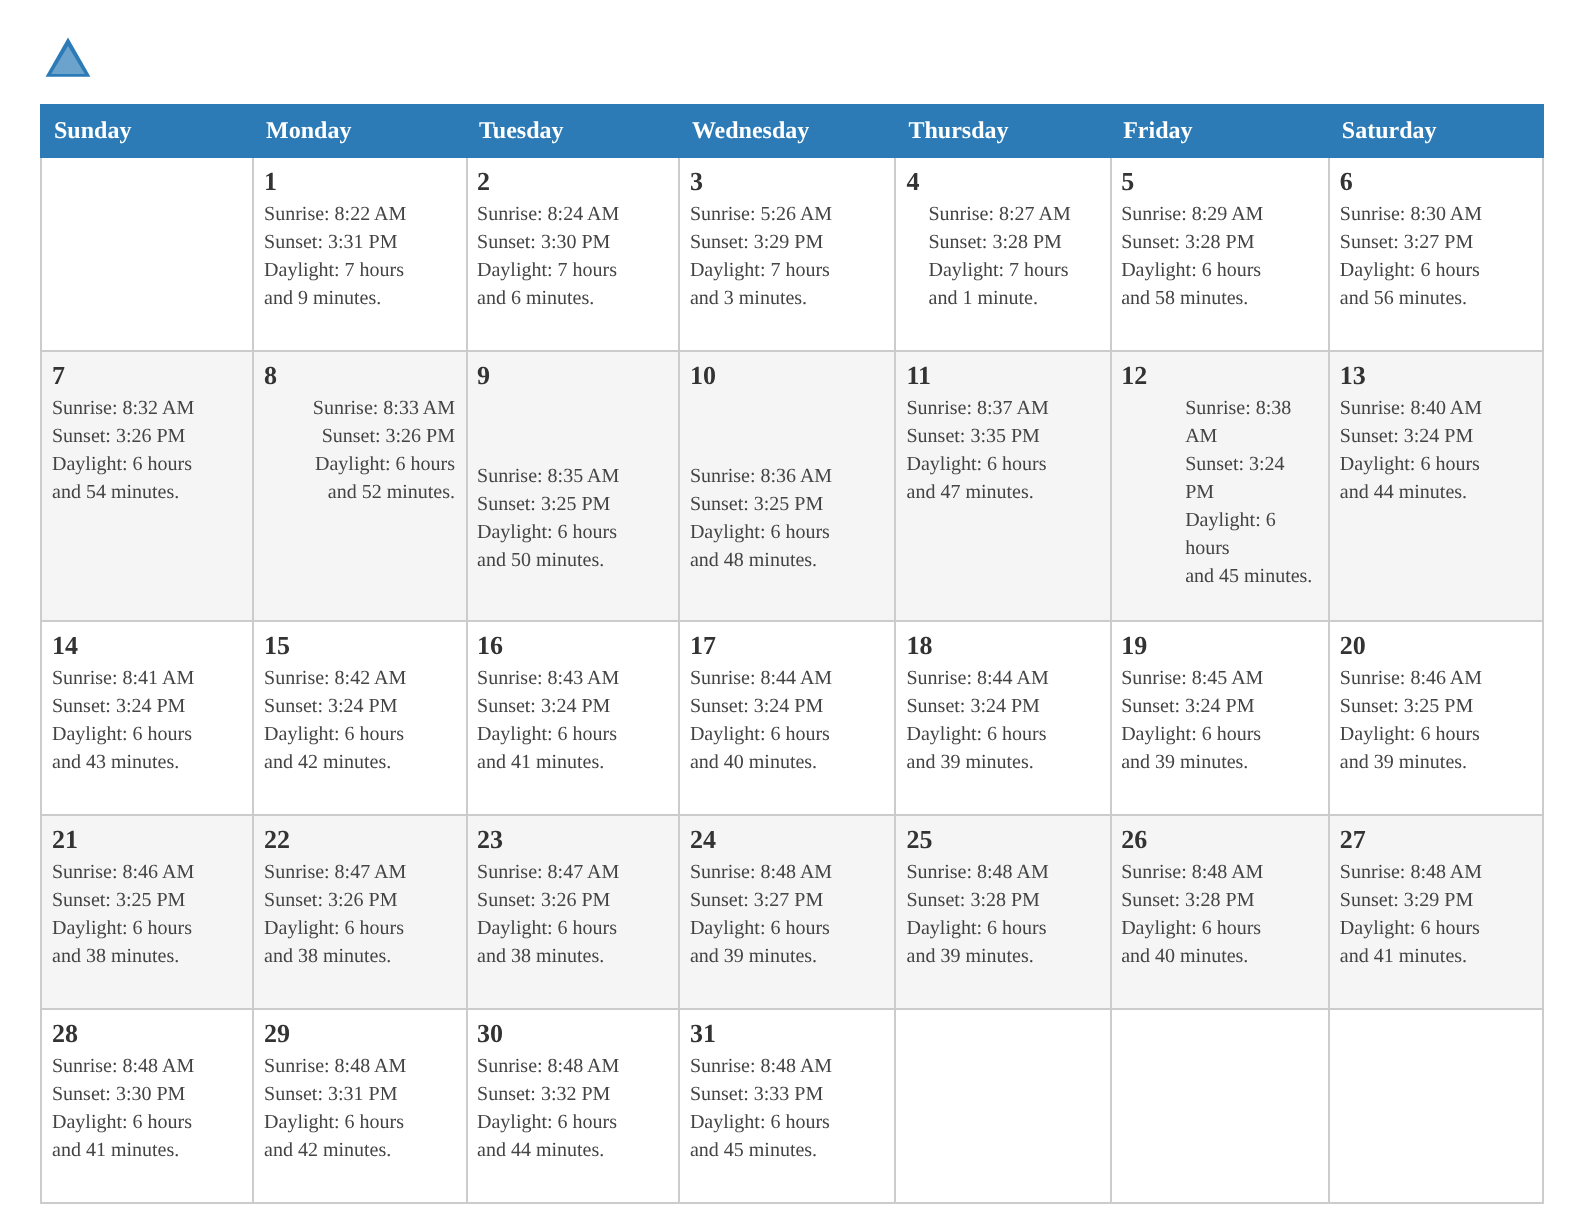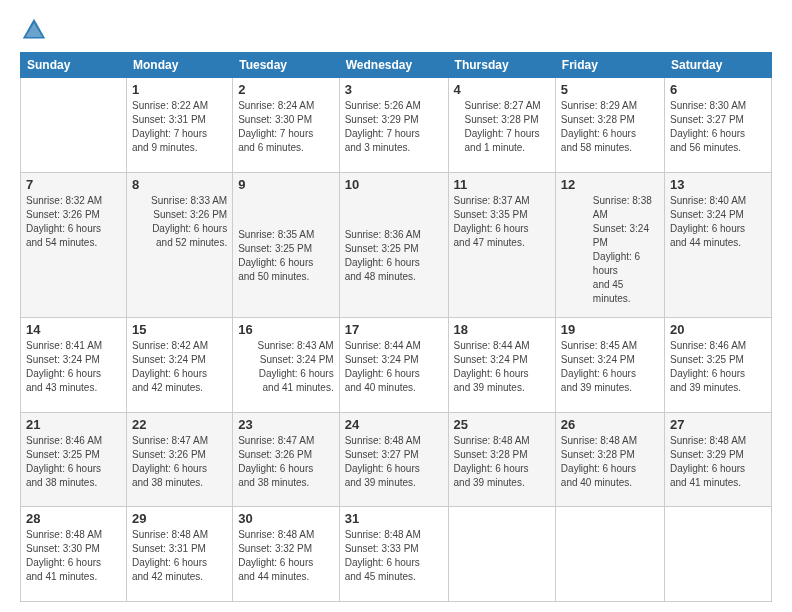--- a/index.html
+++ b/index.html
@@ -58,20 +58,21 @@
     .subtitle {
       font-size: 16px;
       color: #555;
       font-weight: normal;
     }
     .calendar {
       flex: 1;
       border-collapse: collapse;
       width: 100%;
       font-size: 10.5px;
+      font-family: Liberation Serif, serif;
     }
     .calendar thead tr th {
       background-color: #2c7bb6;
       color: #fff;
       text-align: left;
       padding: 5px 6px;
       font-size: 12px;
       font-weight: bold;
       border: 1px solid #2c7bb6;
     }
@@ -245,21 +246,21 @@
           </td>
           <td>
             <span class="day-num">15</span>
             <div class="day-info" style="white-space: pre-line;">Sunrise: 8:42 AM
 Sunset: 3:24 PM
 Daylight: 6 hours
 and 42 minutes.</div>
           </td>
           <td>
             <span class="day-num">16</span>
-            <div class="day-info" style="white-space: pre-line; text-align: right;">Sunrise: 8:43 AM
+            <div class="day-info" style="white-space: pre-line;">Sunrise: 8:43 AM
 Sunset: 3:24 PM
 Daylight: 6 hours
 and 41 minutes.</div>
           </td>
           <td>
             <span class="day-num">17</span>
             <div class="day-info" style="white-space: pre-line;">Sunrise: 8:44 AM
 Sunset: 3:24 PM
 Daylight: 6 hours
 and 40 minutes.</div>

